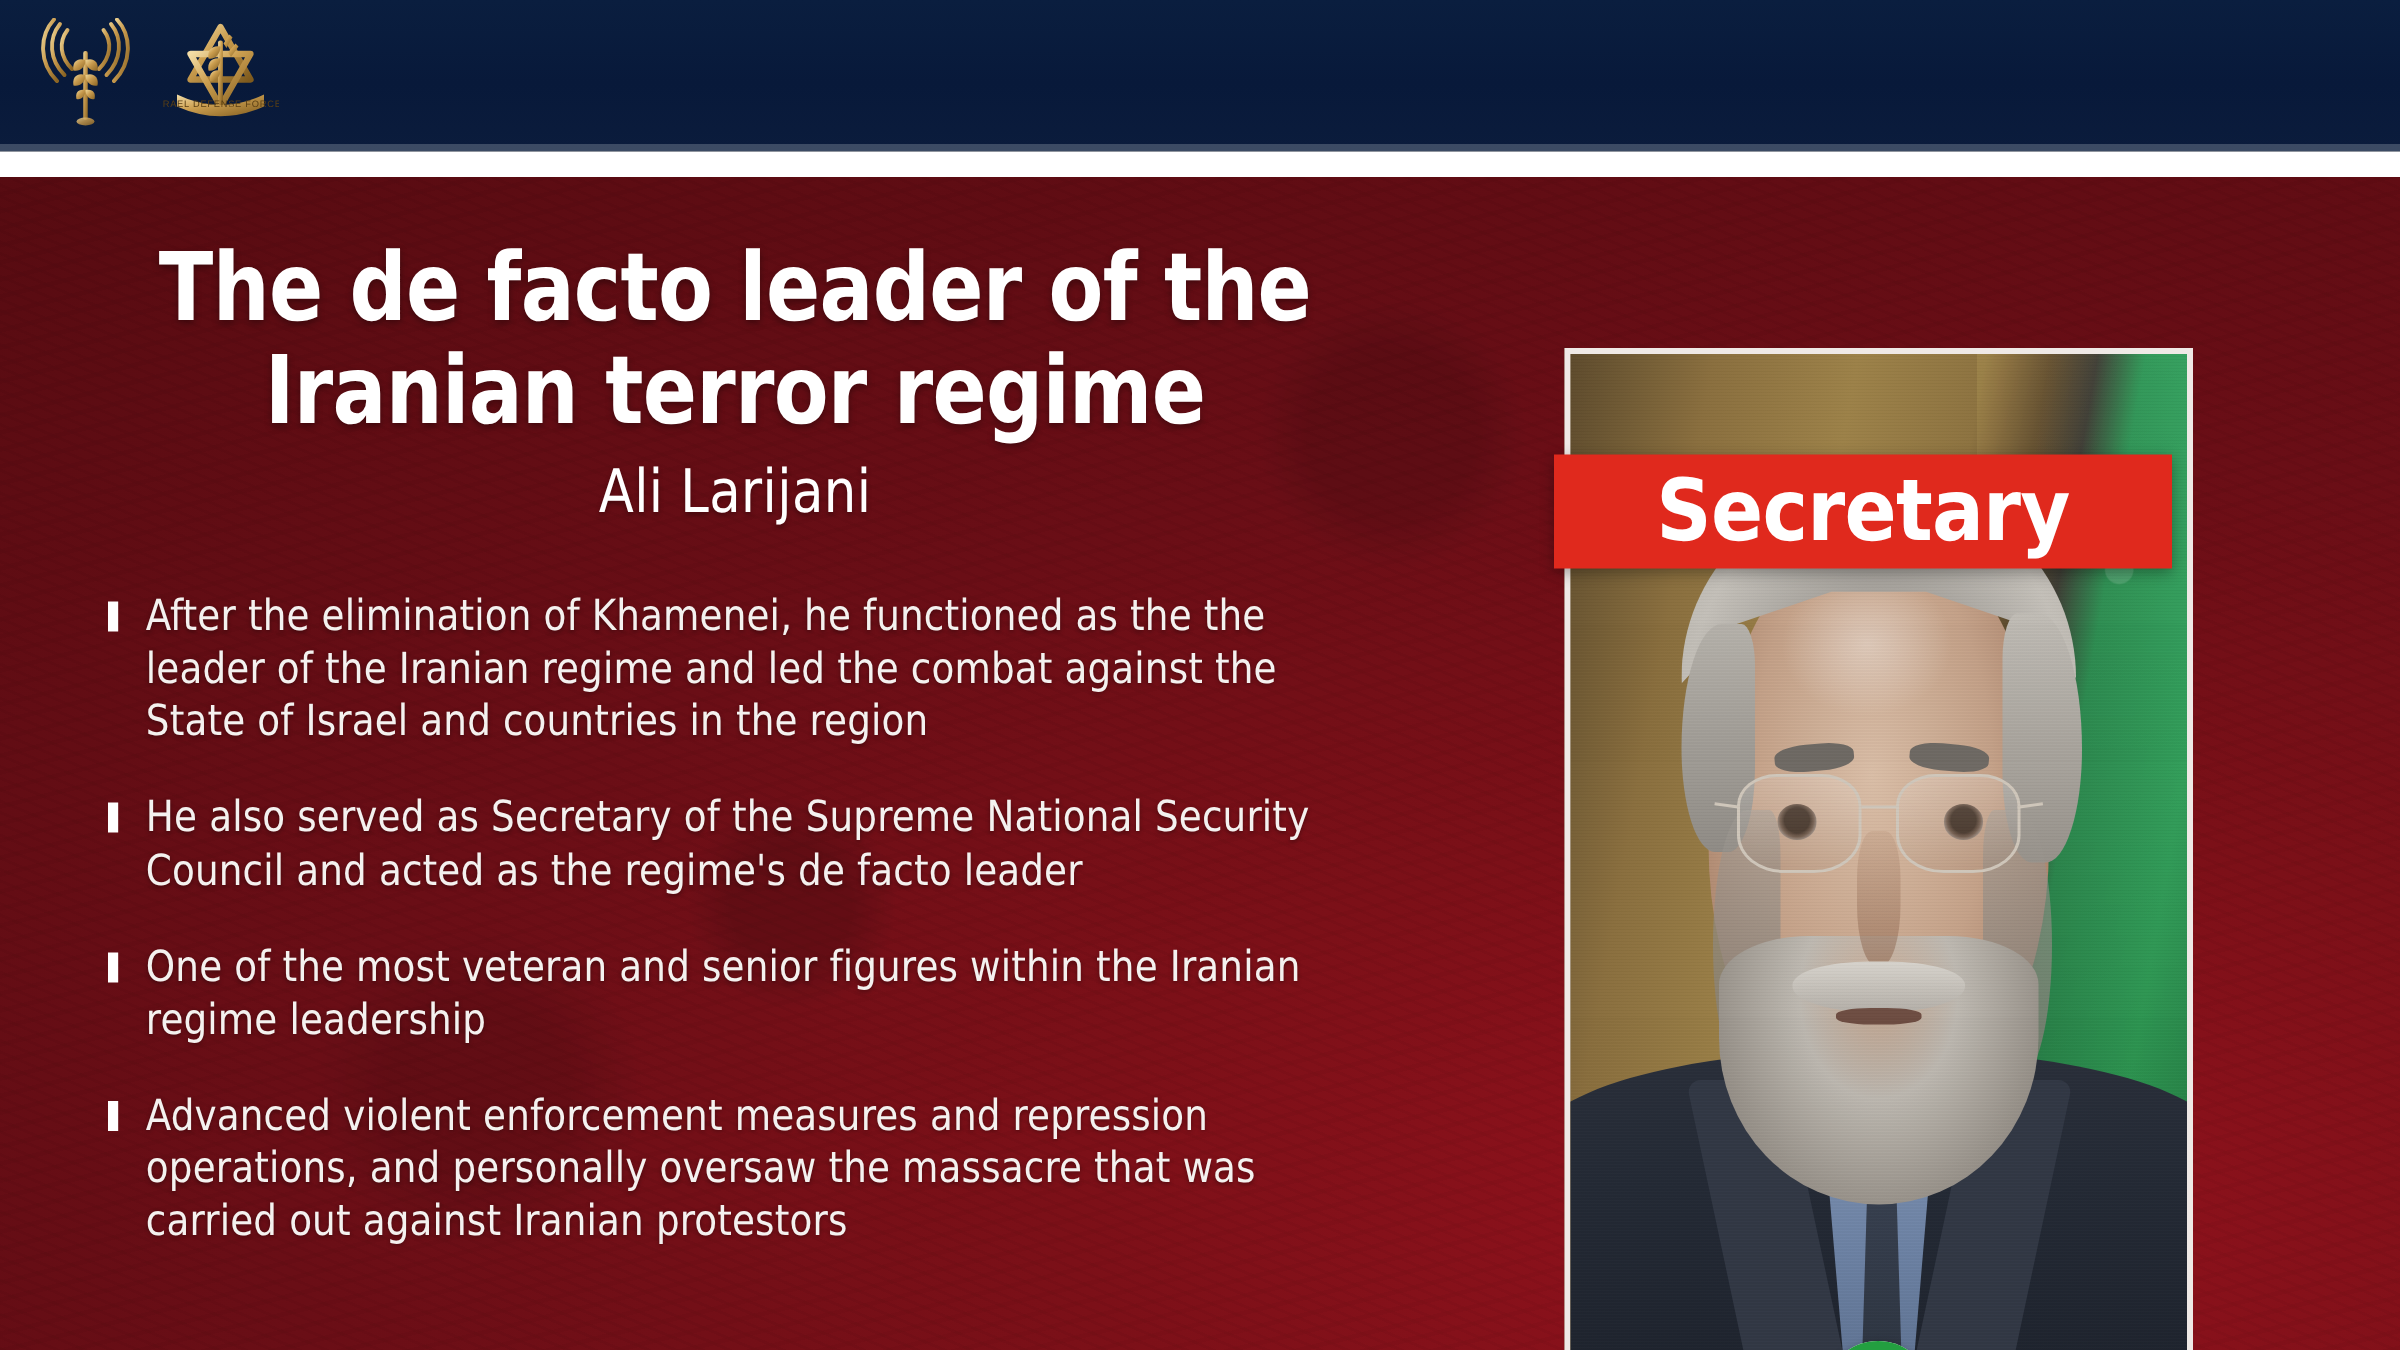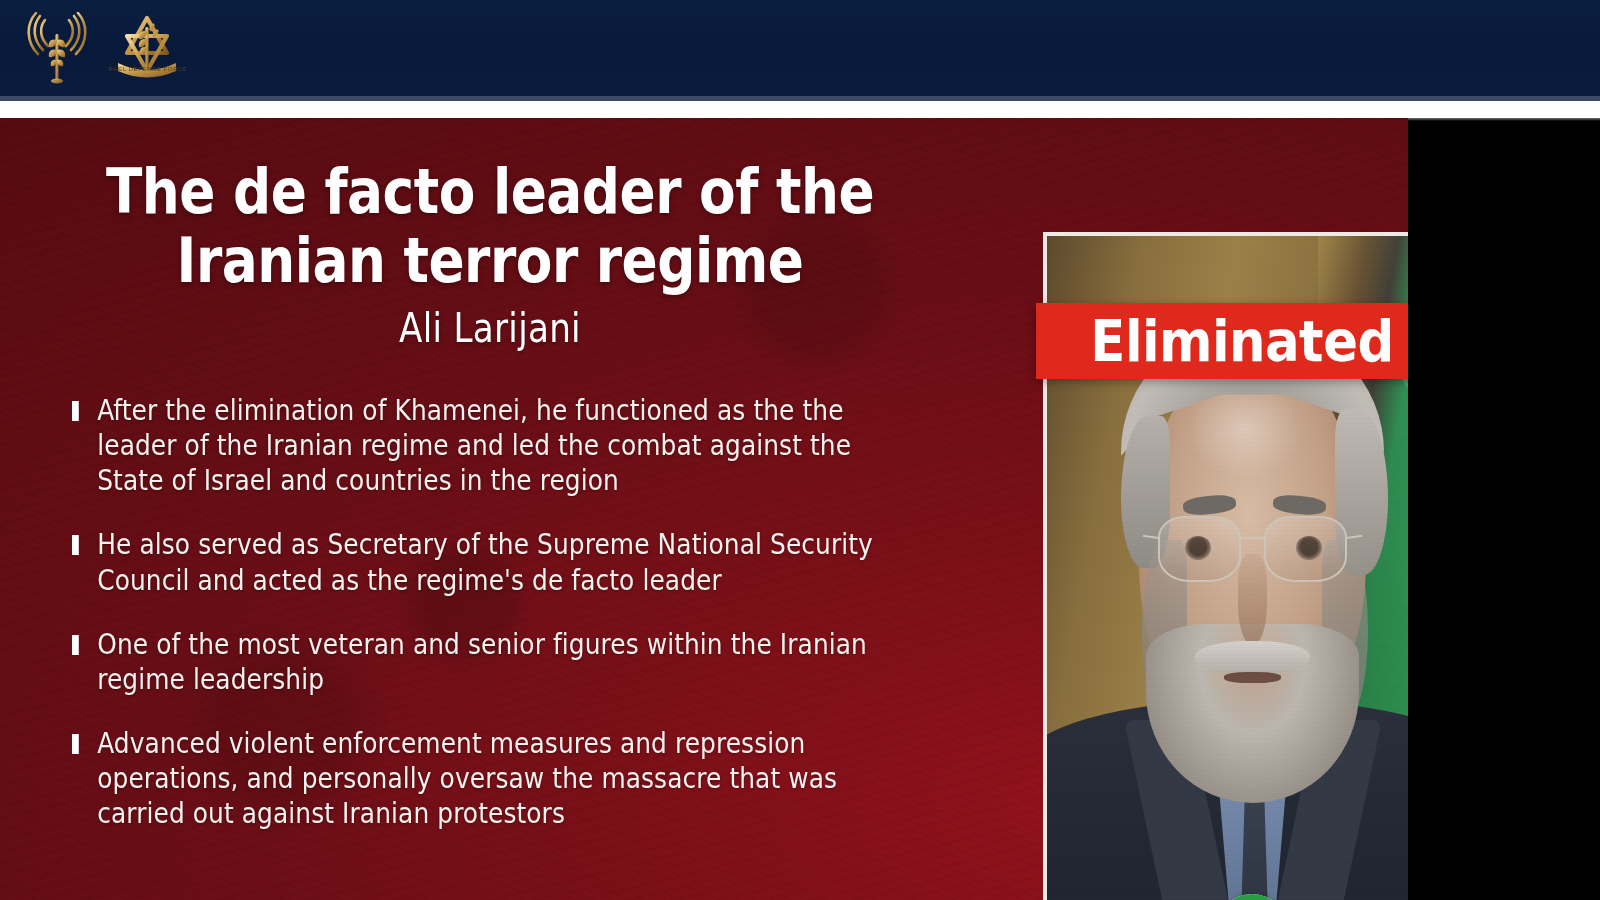--- a/index.html
+++ b/index.html
@@ -34,21 +34,21 @@
     background:#ffffff;
   }
   .white-band-shadow {
     position:absolute; left:0; top:118px; width:1600px; height:3px;
     background:linear-gradient(180deg, rgba(255,255,255,.45), rgba(255,255,255,0));
   }
 
   
   .stage {
     position:absolute; left:0; top:118px;
-    width:1408px; height:782px;
+    width:1600px; height:782px;
     background:
       radial-gradient(120% 120% at 78% 88%, #93121d 0%, #7c1018 28%, #6a0e16 55%, #560b11 100%);
     overflow:hidden;
   }
   .stage::after{
     content:"";
     position:absolute; inset:0;
     background:
       radial-gradient(circle at 12% 18%, rgba(255,255,255,.045) 0 2px, transparent 3px),
       radial-gradient(circle at 33% 62%, rgba(0,0,0,.16) 0 40px, transparent 70px),
@@ -470,21 +470,21 @@
           <div class="nose"></div>
           <div class="moustache"></div>
           <div class="mouth"></div>
 
           <div class="photo-grain"></div>
         </div>
       </div>
     </div>
 
     <div class="badge">
-      <span class="badge-text">Eliminated</span>
+      <span class="badge-text">Secretary</span>
     </div>
 
     <div class="flag-badge">
       <span class="fb-green"></span>
 
     </div>
 
   </div>
 </div>
 

